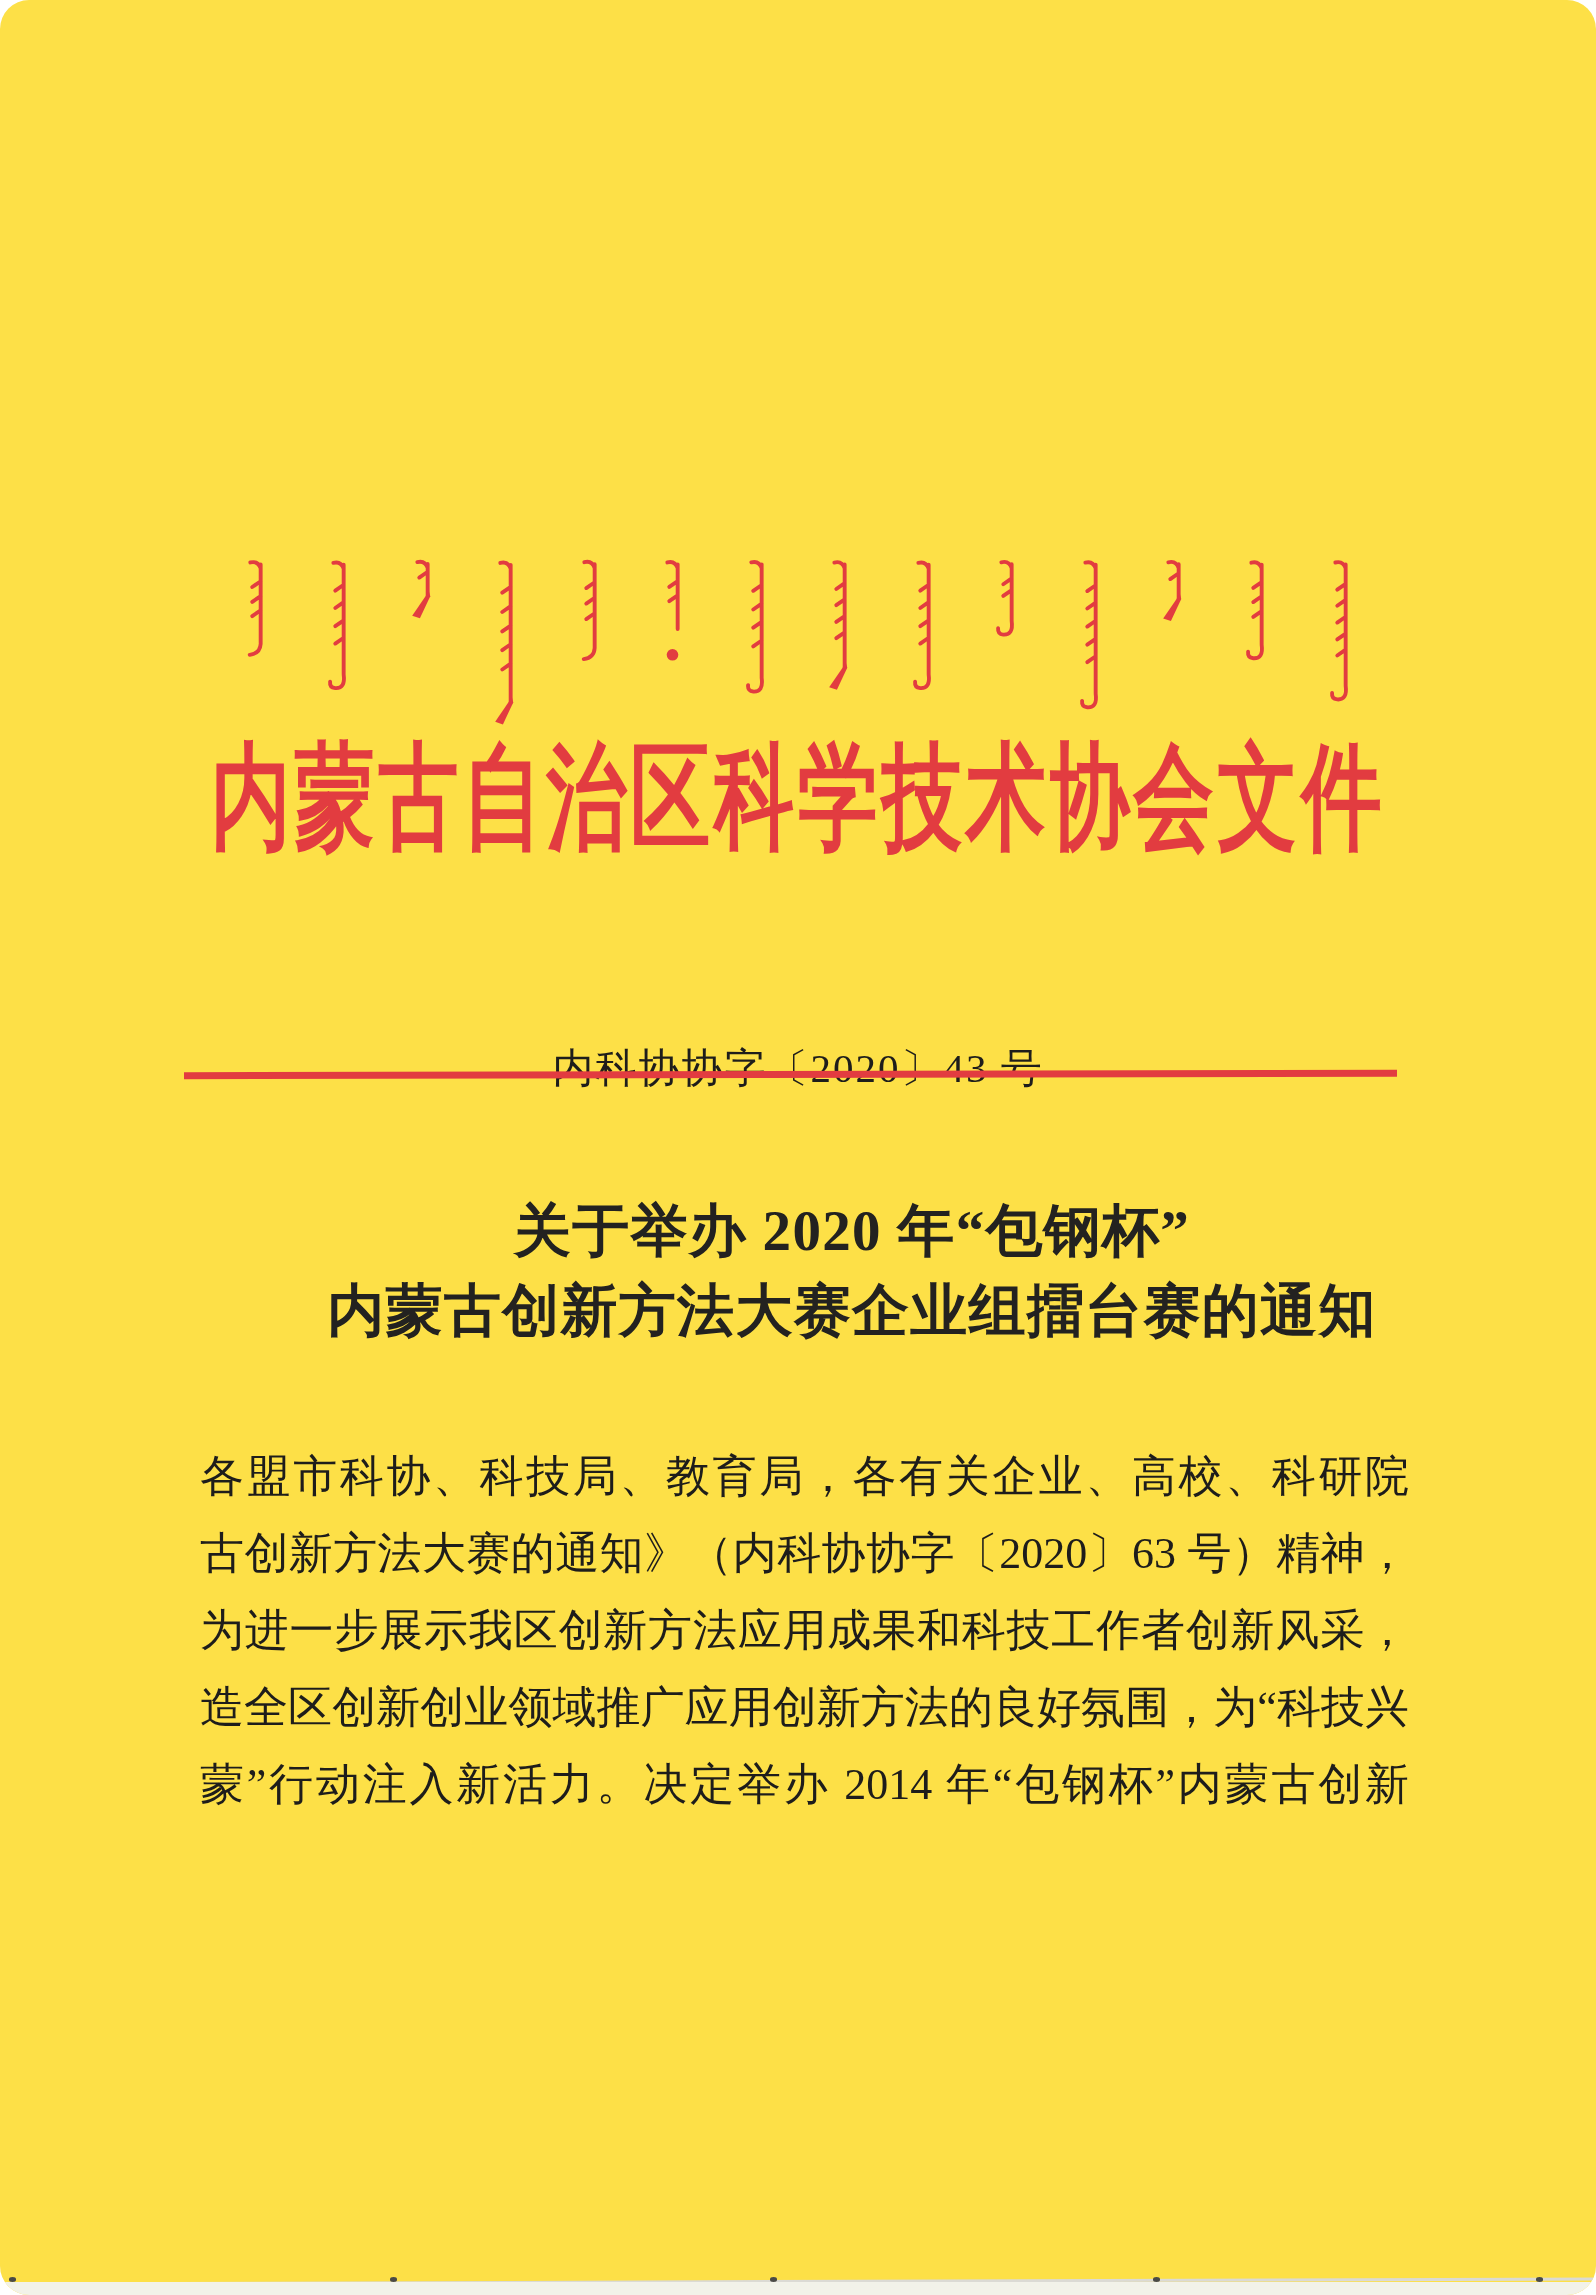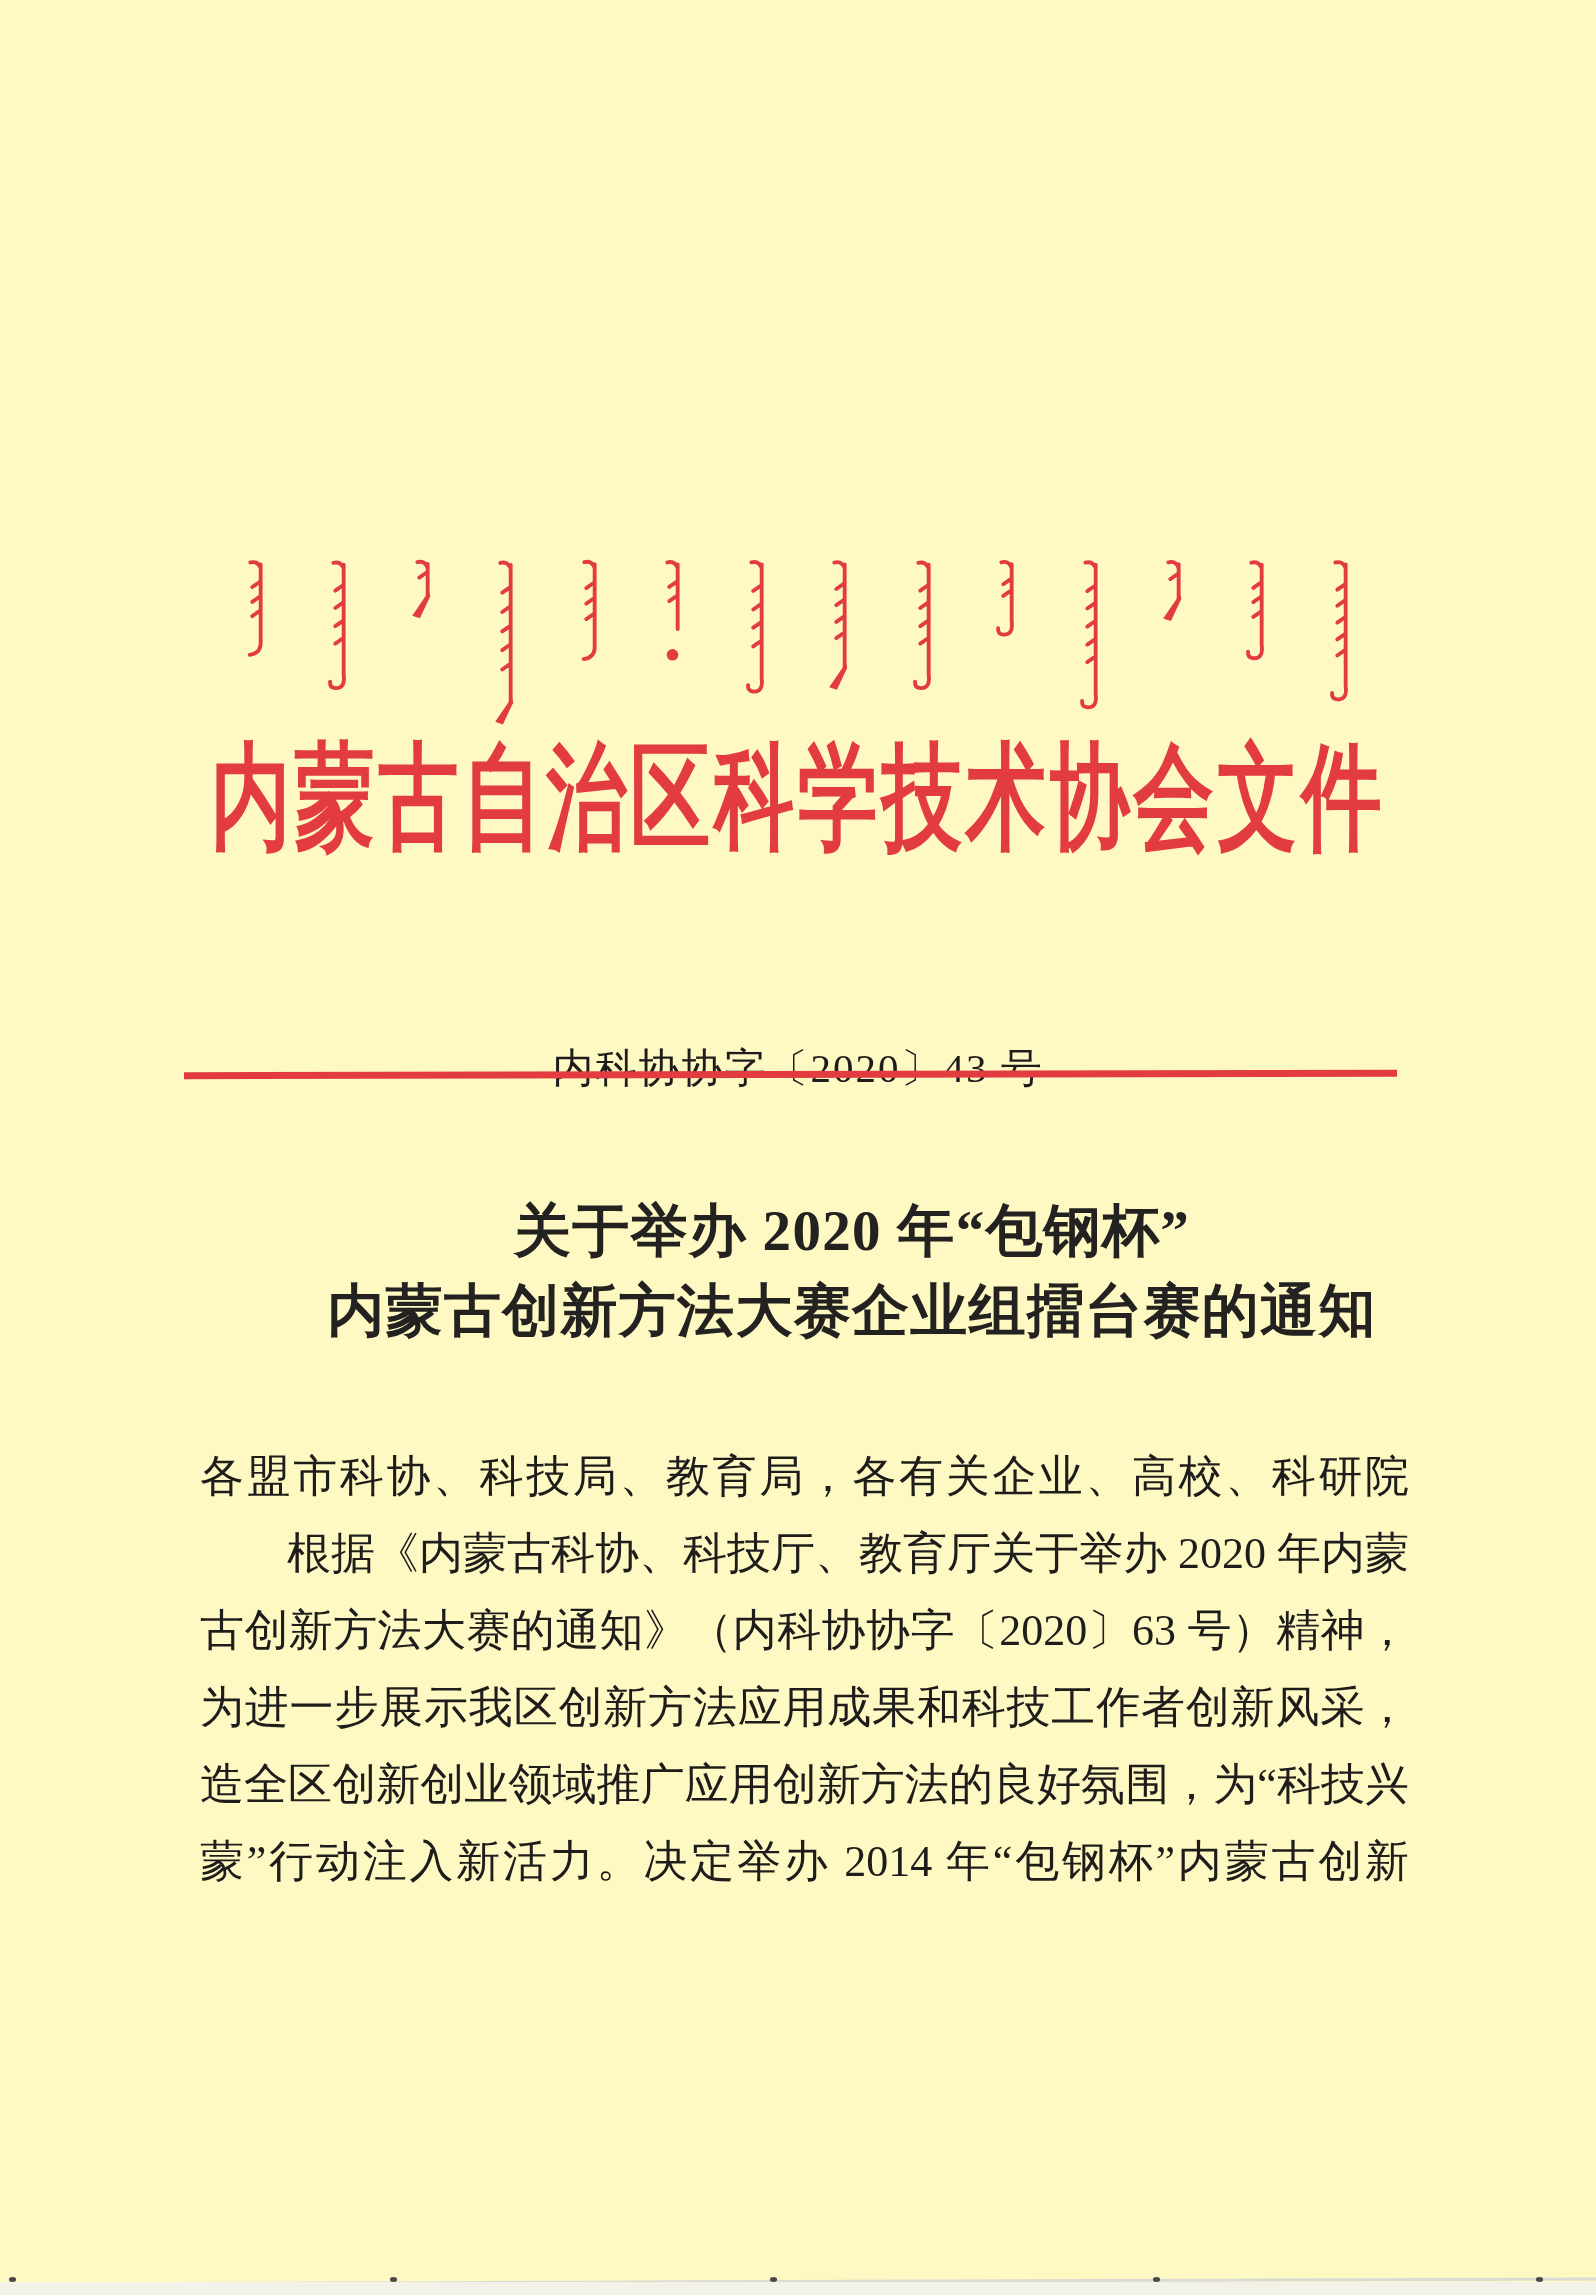--- a/index.html
+++ b/index.html
@@ -70,21 +70,21 @@
     background:#f2f2e9;
   }
   .speck{
     position:absolute;width:7.2px;height:4.6px;border-radius:50%;
     background:#4a4a46;top:2277px;
   }
 </style>
 </head>
 <body>
 
-<div class="page" style="background: #fef9c3;">
+<div class="page" style="background: #fde047; border-radius: 29px;">
 
   <div class="mongolian" id="mongolian">
       <svg width="31" height="126" viewBox="0 0 48 193">
         <path d="M32,18 Q28,6 16,9 M32,12 L32,135 M32,38 l-13,9 M32,61 l-13,9 M32,83 l-13,9 M32,135 q-1,15 -17,17" fill="none" stroke="#e23c40" stroke-width="6" stroke-linecap="round" stroke-linejoin="round"></path>
       </svg>
       <svg width="31" height="157" viewBox="0 0 48 240">
         <path d="M32,18 Q28,6 16,9 M32,12 L32,182 M32,43 l-13,9 M32,70 l-13,9 M32,98 l-13,9 M32,125 l-13,9 M32,182 q3,22 -13,21 q-9,-1 -8,-10" fill="none" stroke="#e23c40" stroke-width="6" stroke-linecap="round" stroke-linejoin="round"></path>
       </svg>
       <svg width="31" height="78" viewBox="0 0 48 120">
         <path d="M32,18 Q28,6 16,9 M32,12 L32,62 M32,24 l-13,9" fill="none" stroke="#e23c40" stroke-width="6" stroke-linecap="round" stroke-linejoin="round"></path>
@@ -135,21 +135,20 @@
 
   <div class="red-rule" style="background: rgb(226, 60, 64);"></div>
 
   <div class="notice-title">
     <div>关于举办 2020 年“包钢杯”</div>
     <div>内蒙古创新方法大赛企业组擂台赛的通知</div>
   </div>
 
   <div class="body-text" id="bodytext">
       <div class="bline justify">各盟市科协、科技局、教育局，各有关企业、高校、科研院所，</div>
-      <div class="bline justify indent">根据《内蒙古科协、科技厅、教育厅关于举办 2020 年内蒙</div>
       <div class="bline justify">古创新方法大赛的通知》（内科协协字〔2020〕63 号）精神，</div>
       <div class="bline justify">为进一步展示我区创新方法应用成果和科技工作者创新风采，营</div>
       <div class="bline justify">造全区创新创业领域推广应用创新方法的良好氛围，为“科技兴</div>
       <div class="bline justify">蒙”行动注入新活力。决定举办 2014 年“包钢杯”内蒙古创新</div>
     </div>
 
   <div class="scan-edge-line"></div>
   <div class="scan-bottom-strip"></div>
   <div id="specks">
       <div class="speck" style="left: 9px;"></div>

